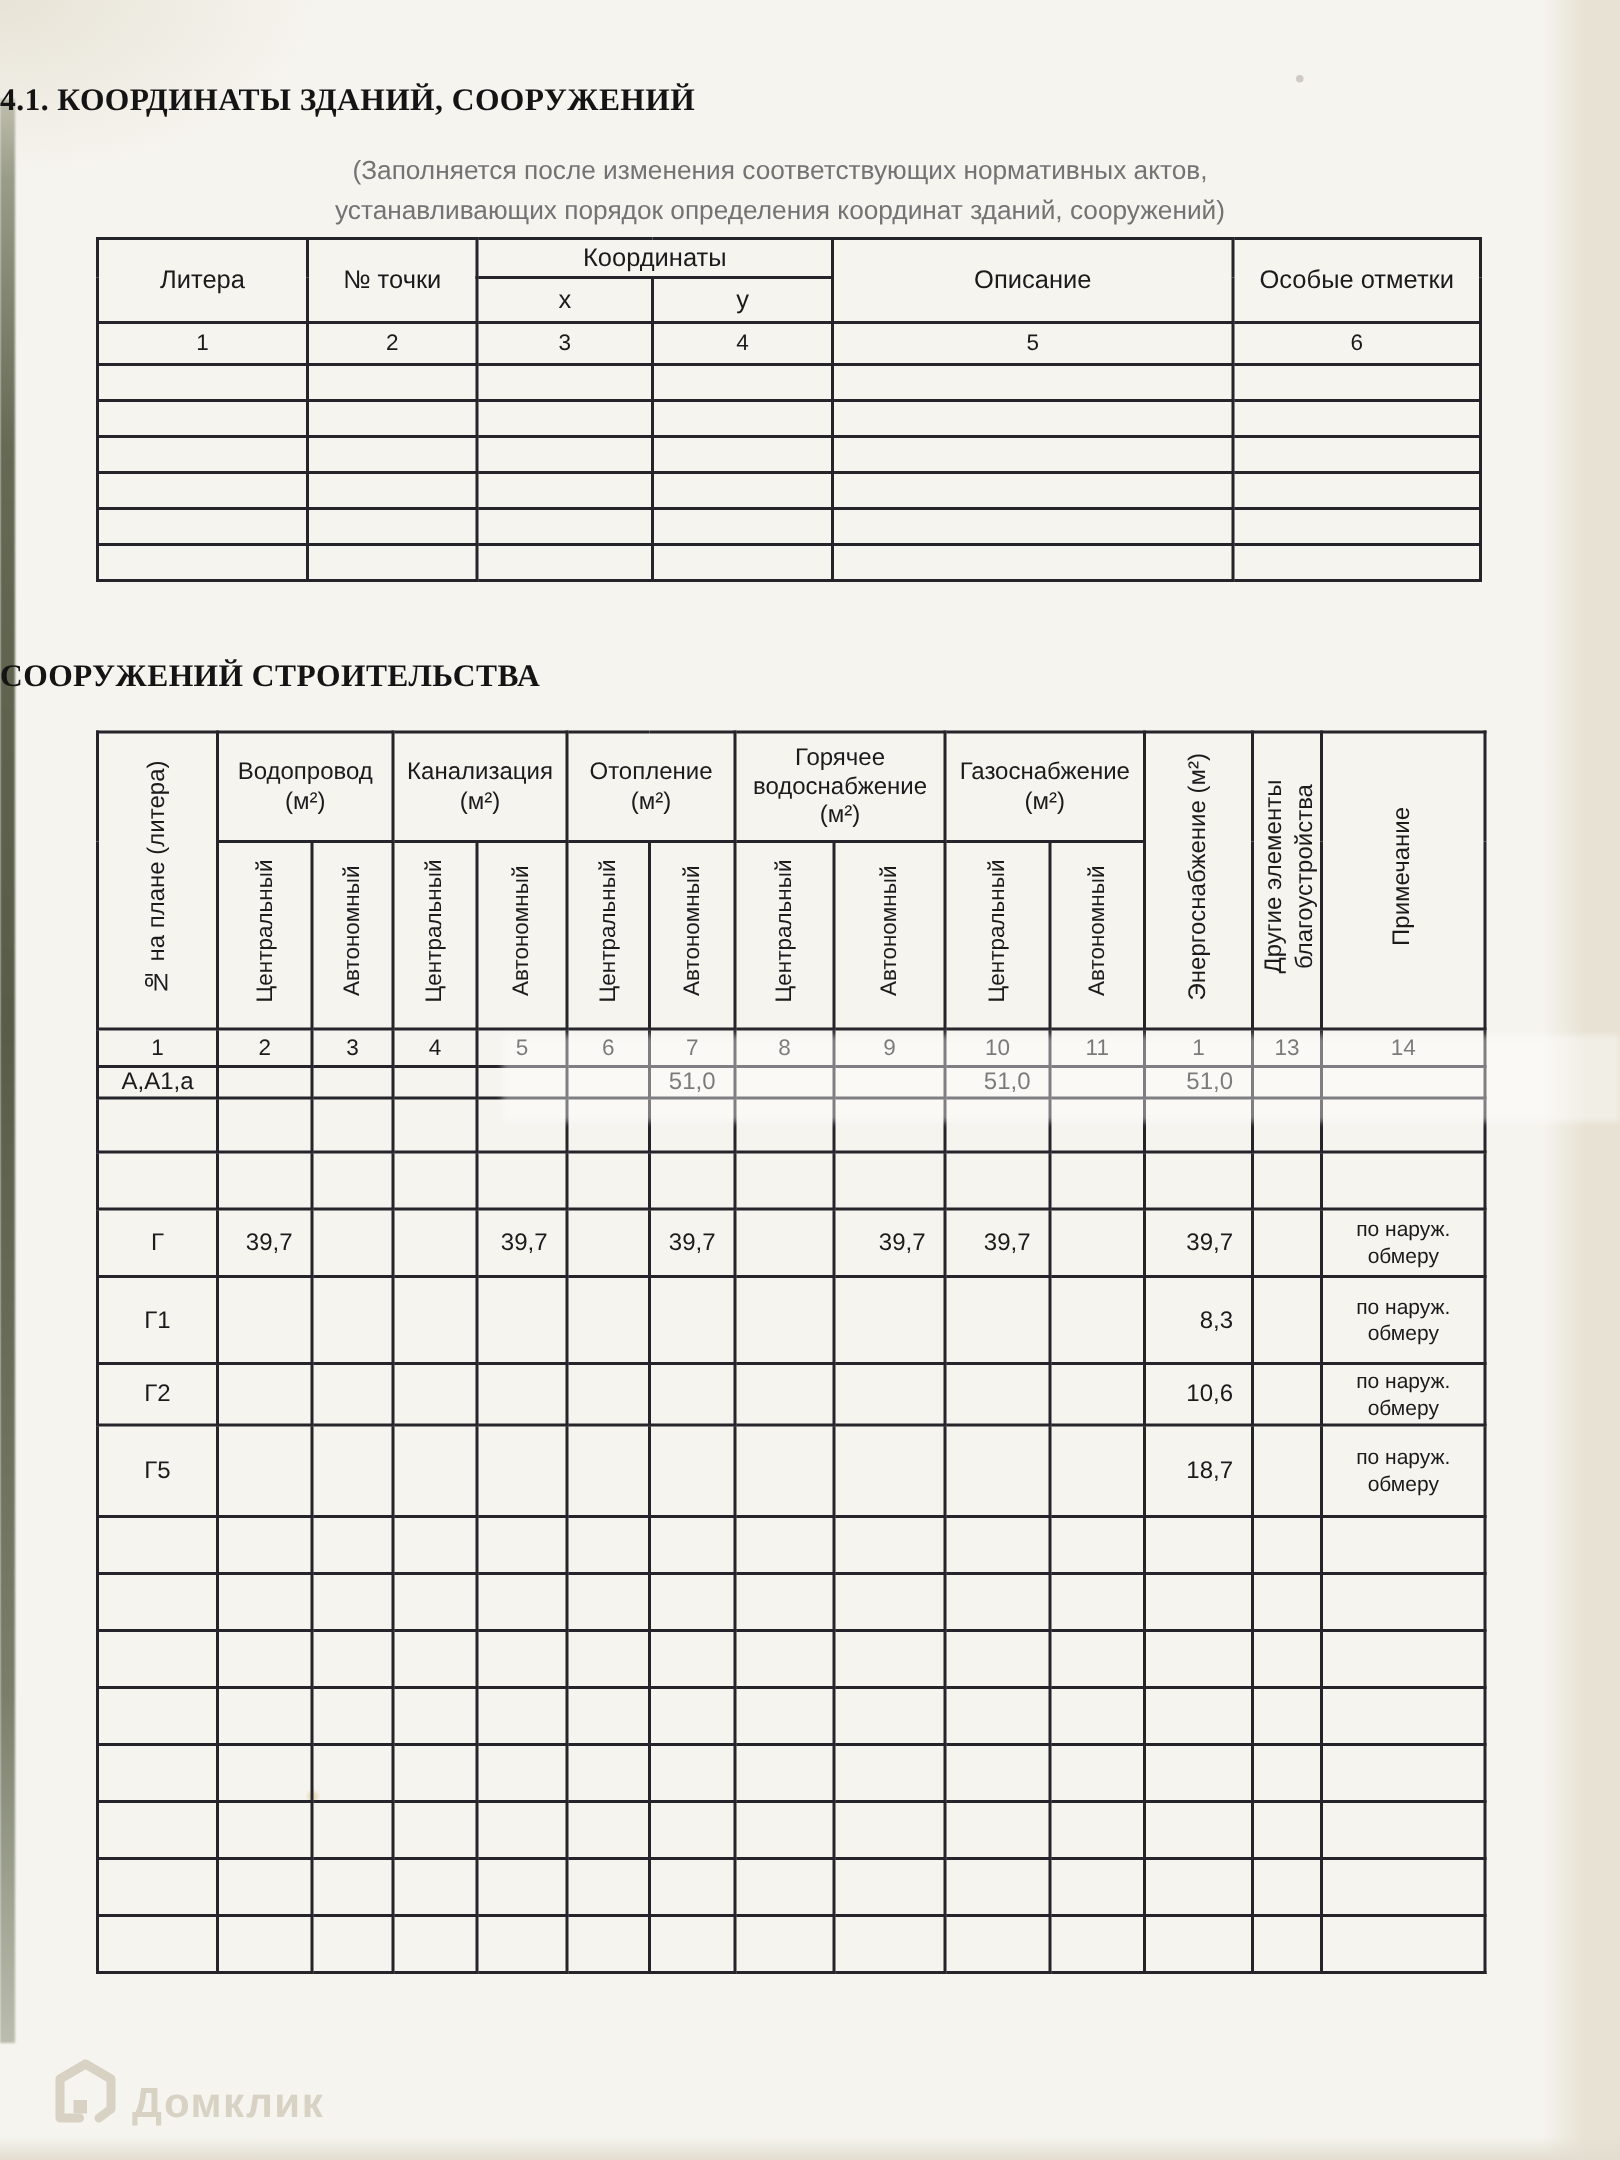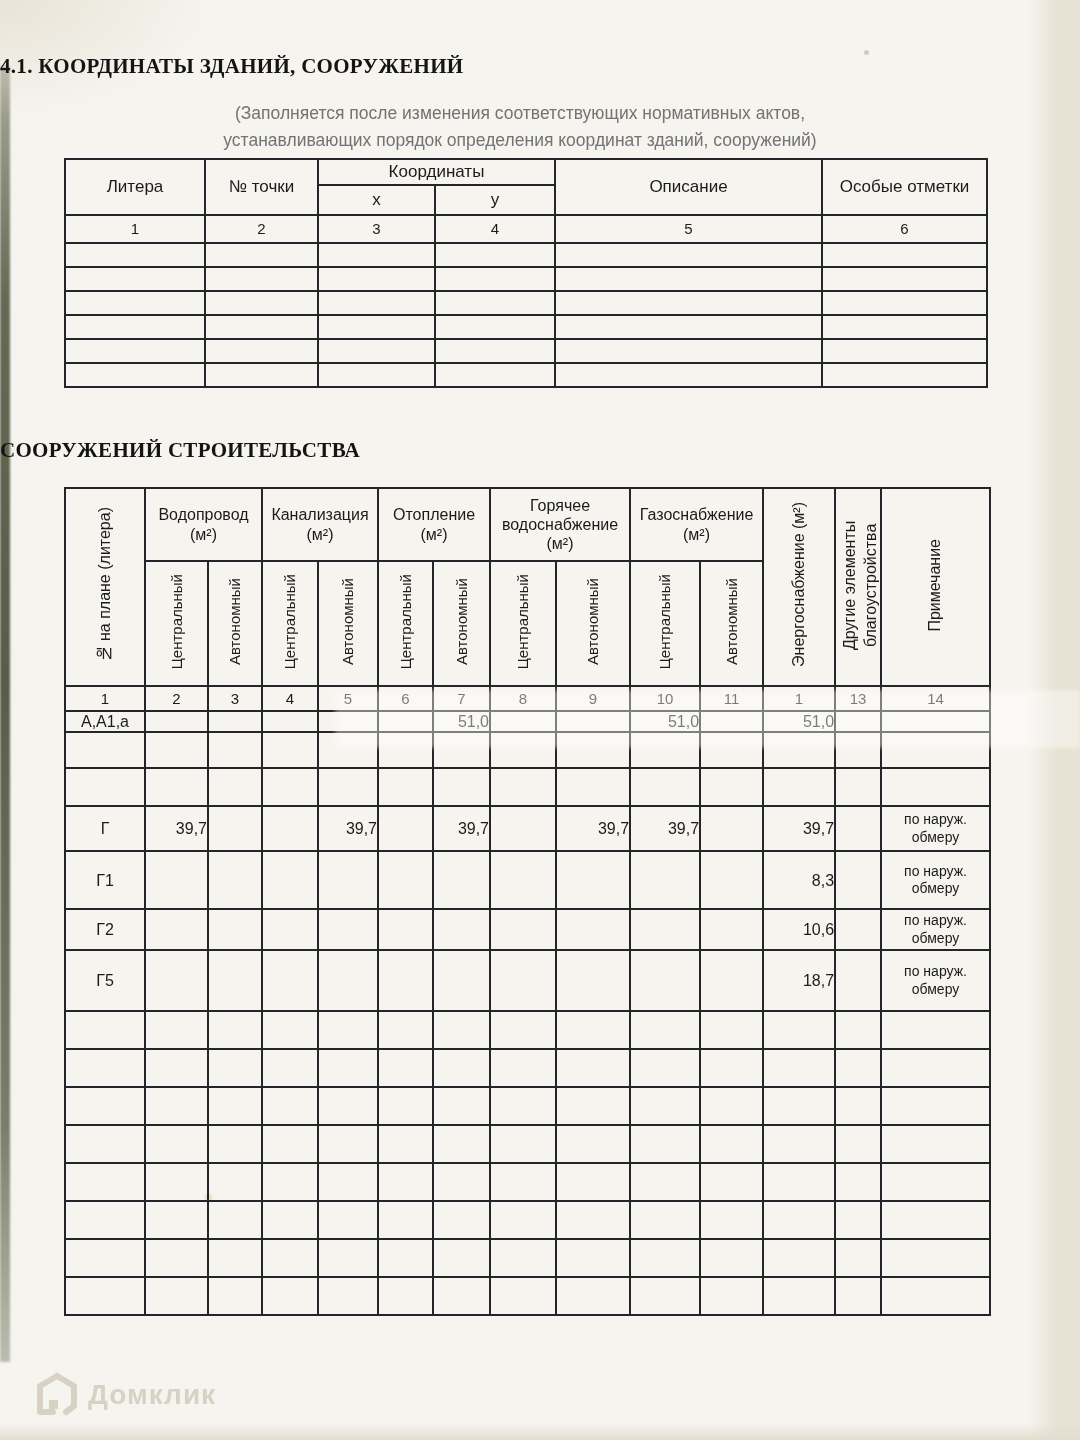--- a/index.html
+++ b/index.html
@@ -40,31 +40,31 @@
   }
 
   
   table{border-collapse:collapse;table-layout:fixed;position:absolute;}
   td{border:2px solid #24242a;padding:0 4px;text-align:center;vertical-align:middle;
      font-size:16px;overflow:hidden;line-height:1.2;}
   .t1{left:64px;top:158px;width:922px;}
   .t1 td{font-size:17px;}
   .t2{left:64px;top:487px;width:925px;}
   .numrow td{font-size:15px;padding:1px 2px;}
-  .num{text-align:right;padding-right:0;}
+  .num{text-align:right;padding-right:12px;}
   .lbl{text-align:center;}
   .note{font-size:14px;line-height:1.25;padding:2px 6px;}
   .grp{font-size:16px;padding:2px 8px;}
   .vt{writing-mode:vertical-rl;transform:rotate(180deg);display:inline-block;
       white-space:nowrap;font-size:15px;line-height:1.15;}
   .vt16{font-size:16px;}
   .vt-wrap{white-space:normal;height:186px;line-height:1.3;}
 
   
-  .watermark{position:absolute;left:36px;top:1372px;display:flex;align-items:center;gap:10px;
+  .watermark{position:absolute;left:36px;top:1372px;display:flex;align-items:flex-end;gap:10px;
     color:#d7d2c3;}
   .watermark .wm-text{font-size:28px;font-weight:bold;letter-spacing:1px;}
 </style>
 </head>
 <body>
 
 <div class="left-strip"></div>
 <div class="right-strip"></div>
 <div class="bottom-strip"></div>
 <div class="corner-tint"></div>

